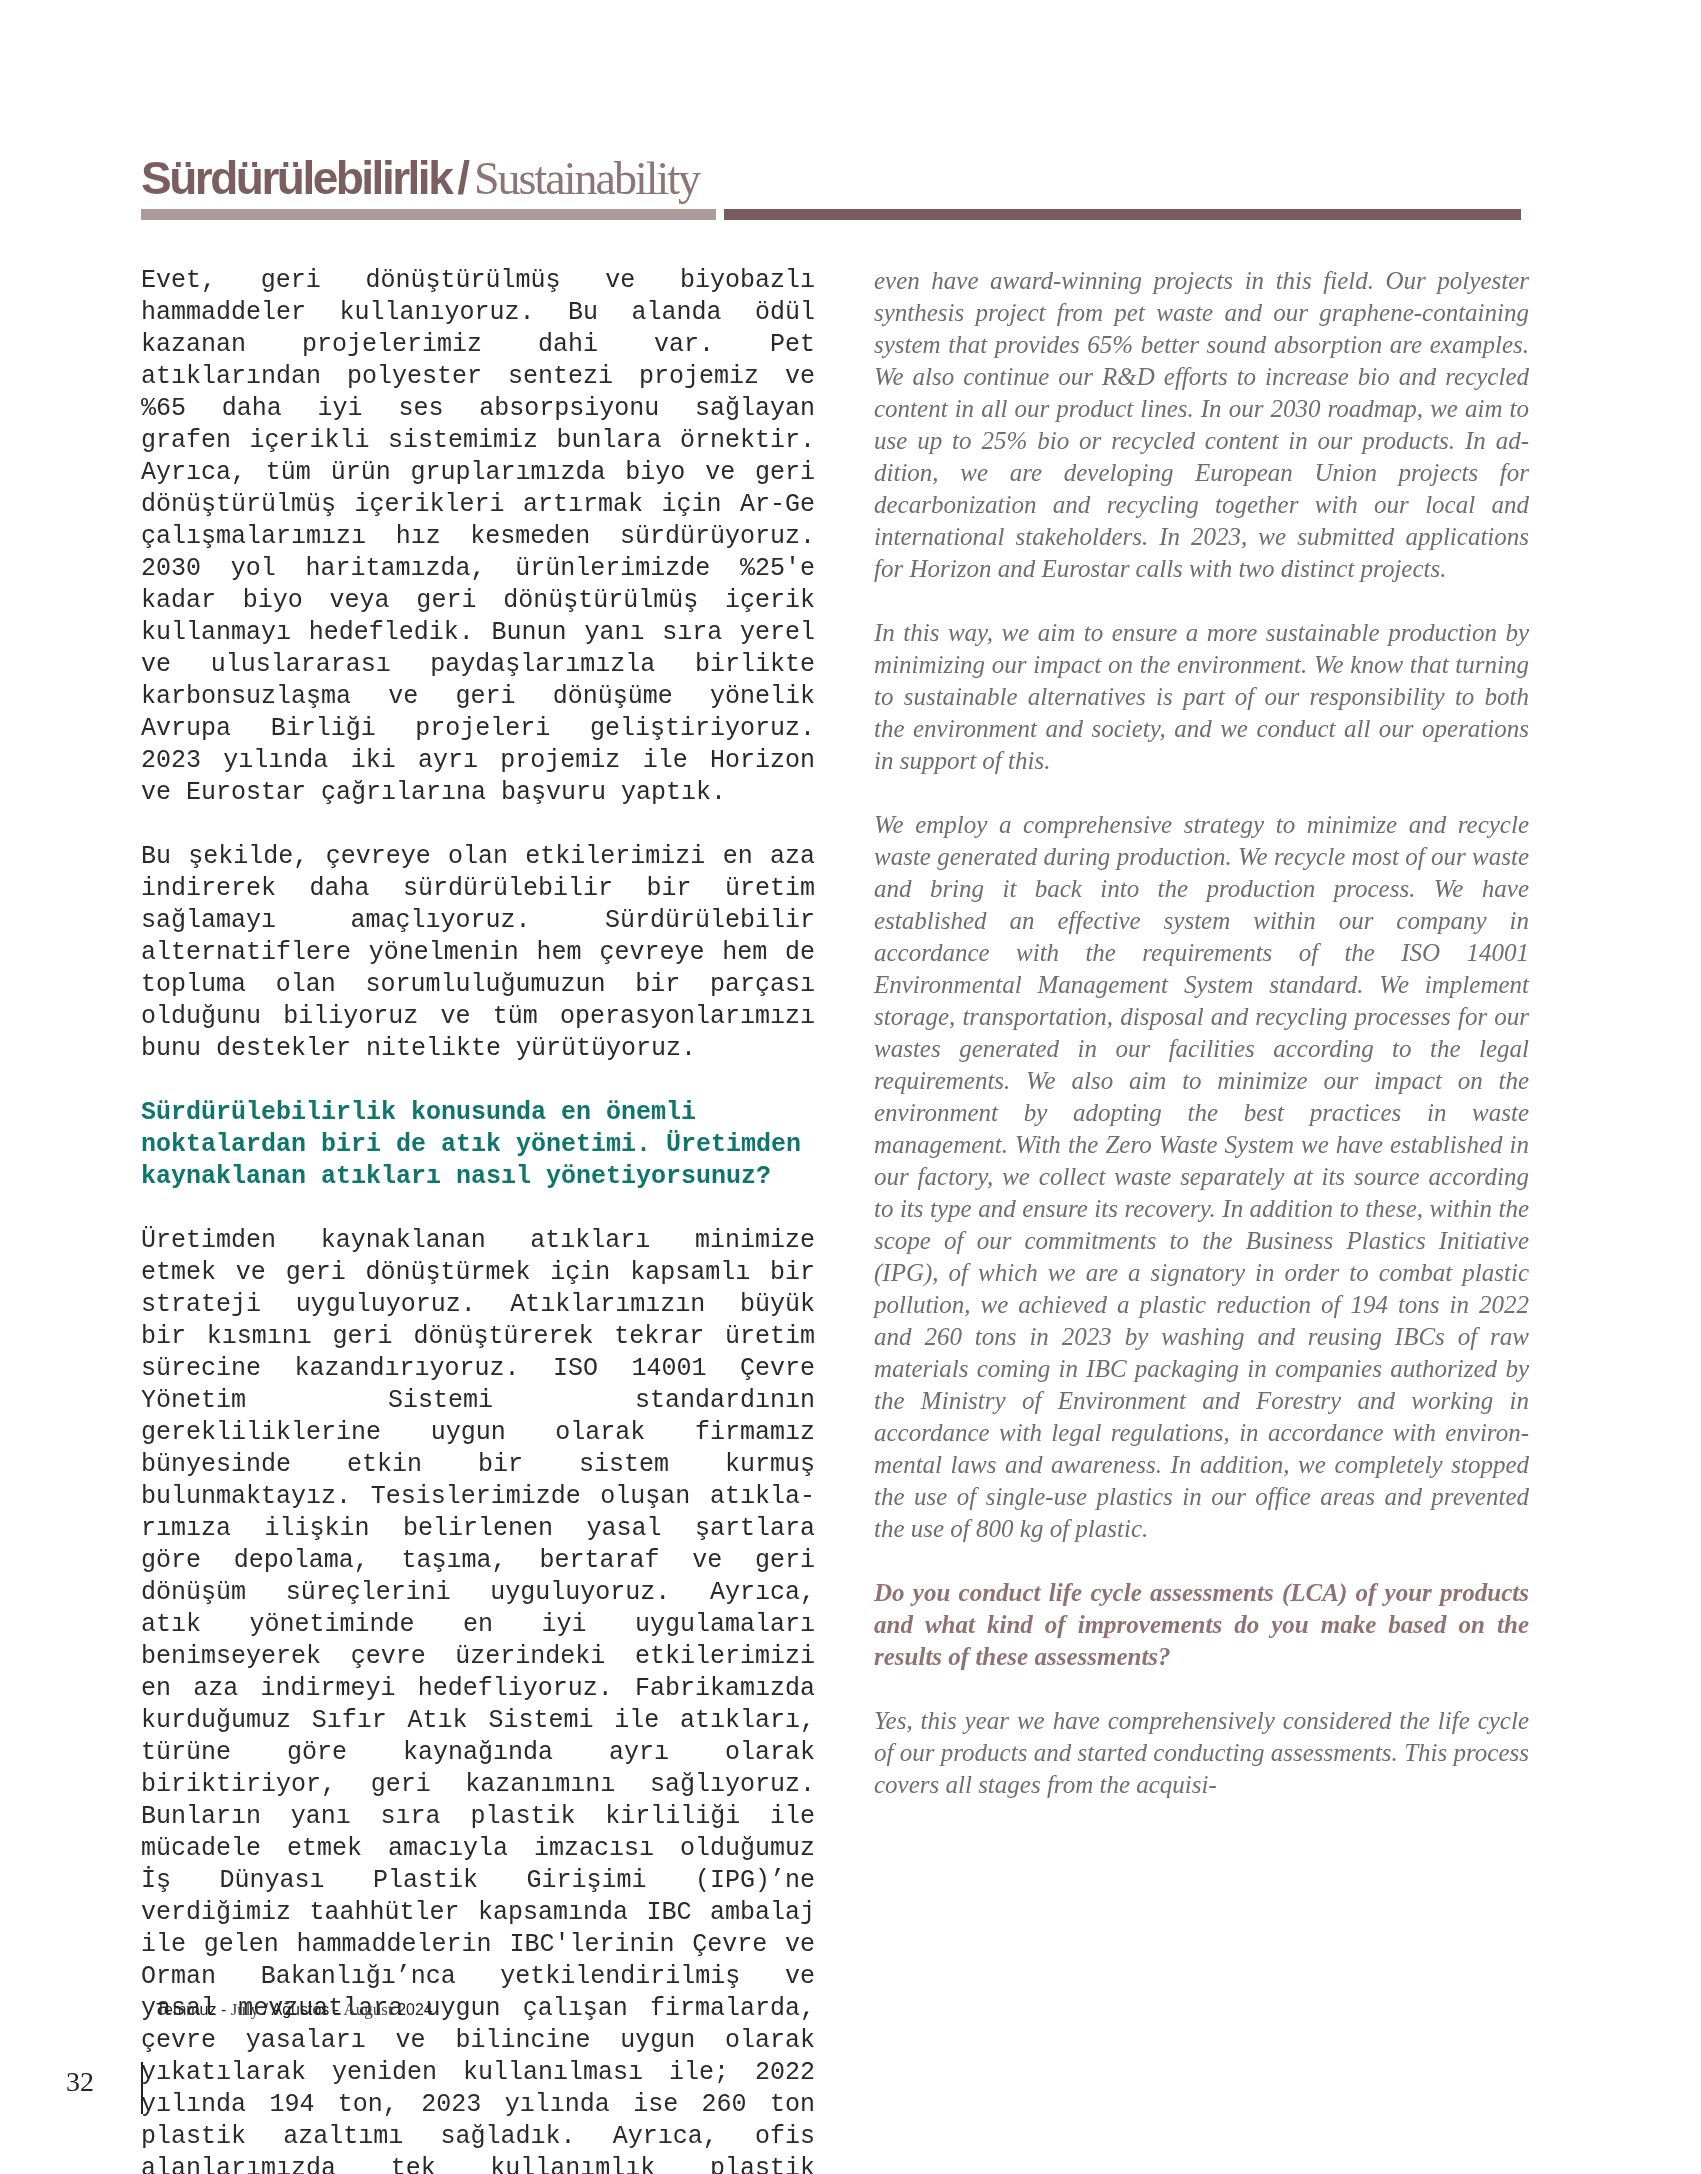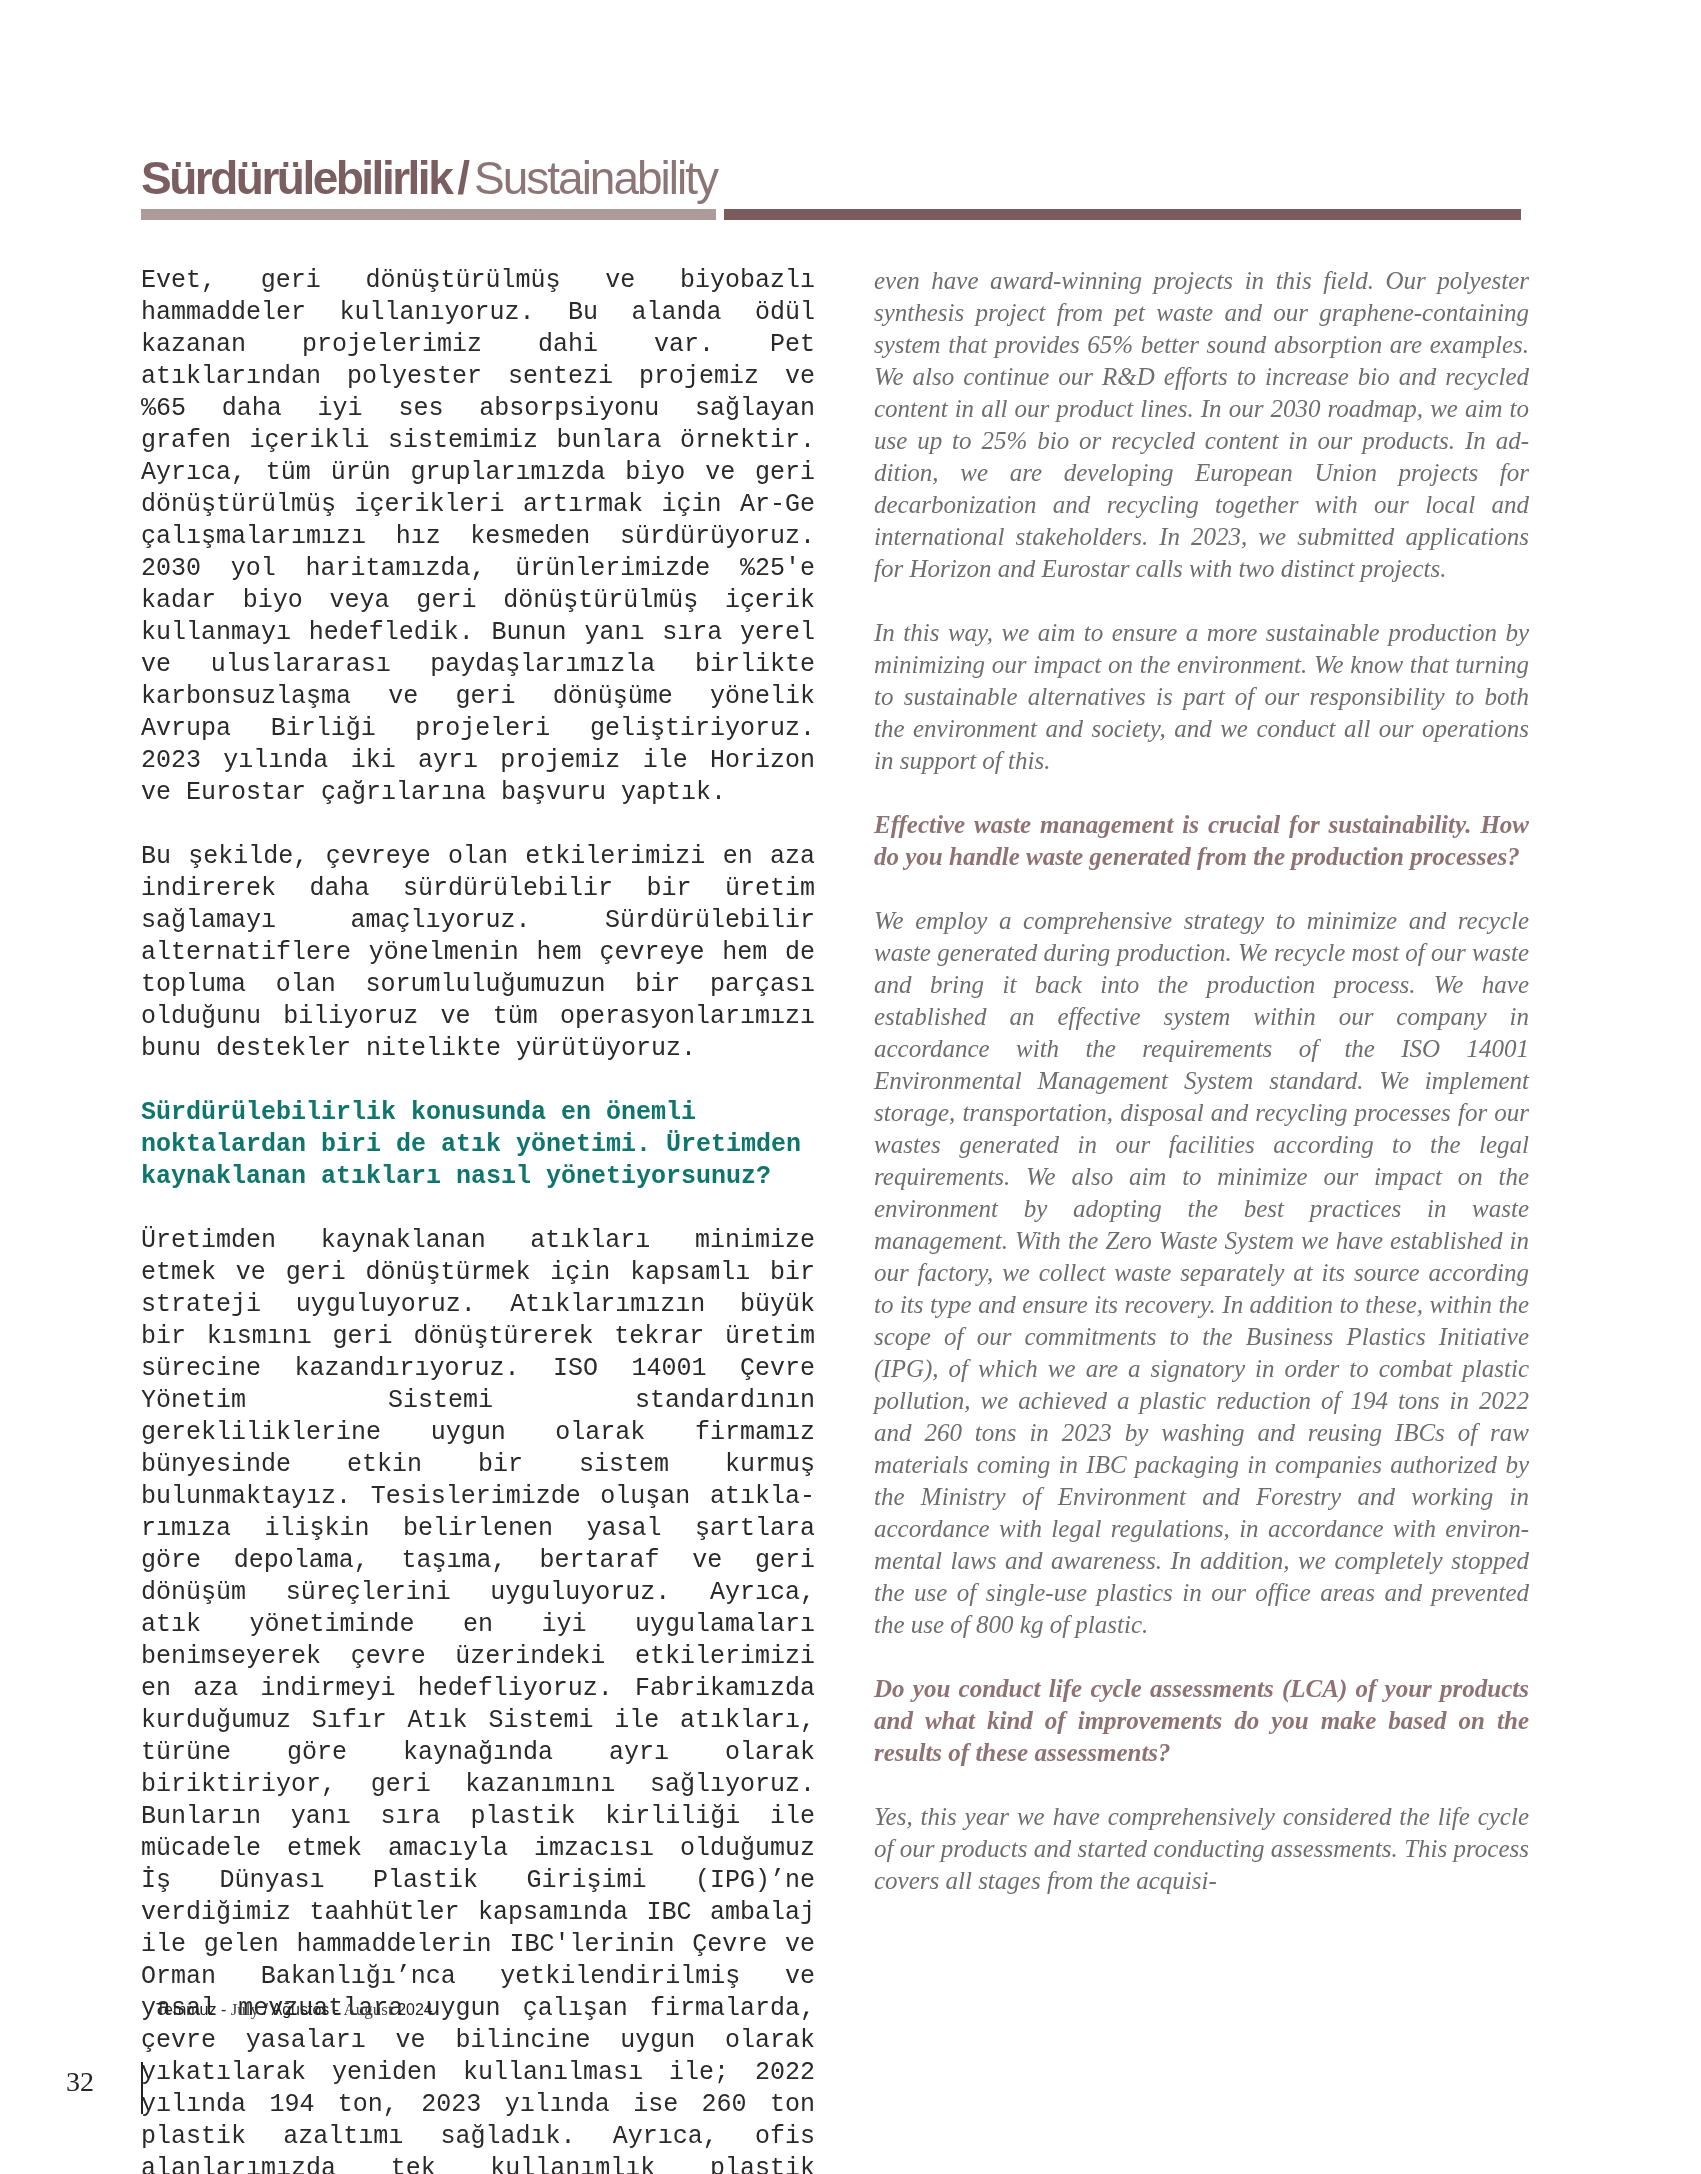--- a/index.html
+++ b/index.html
@@ -7,21 +7,21 @@
   .page { position: absolute; left: 0; top: 0; width: 1701px; height: 2174px; }
 
   .header-title {
     position: absolute; left: 141px; top: 150px;
     font-family: "Liberation Sans", sans-serif;
     font-size: 46px; line-height: 56px; letter-spacing: -2px;
     color: #7a5e60; white-space: nowrap;
   }
   .header-title .tr { font-weight: bold; letter-spacing: -2.5px; }
   .header-title .sep { font-weight: bold; margin: 0 6px; }
-  .header-title .en { font-weight: normal; color: #8c7577; letter-spacing: -2px; }
+  .header-title .en { font-weight: normal; color: #8c7577; letter-spacing: -2px; font-family: Liberation Serif, serif; }
 
   .bar-left { position: absolute; left: 141px; top: 209px; width: 575px; height: 11px; background: #ad9a9b; }
   .bar-right { position: absolute; left: 724px; top: 209px; width: 797px; height: 11px; background: #7a5c5e; }
 
   .col {
     position: absolute; top: 265px;
     font-family: "Liberation Serif", serif;
     font-size: 25px; line-height: 32px;
     text-align: justify; hyphens: manual;
   }
@@ -59,21 +59,20 @@
     <p>Evet, geri dönüştürülmüş ve biyobazlı hammaddeler kullanıyoruz. Bu alanda ödül kazanan projelerimiz dahi var. Pet atıklarından polyester sentezi projemiz ve %65 daha iyi ses absorpsiyonu sağlayan grafen içe­rikli sistemimiz bunlara örnektir. Ayrıca, tüm ürün gruplarımızda biyo ve geri dönüştürülmüş içerikleri artırmak için Ar-Ge çalışmalarımızı hız kesmeden sürdürüyoruz. 2030 yol haritamızda, ürünlerimizde %25'e kadar biyo veya geri dönüştürülmüş içerik kul­lanmayı hedefledik. Bunun yanı sıra yerel ve uluslara­rası paydaşlarımızla birlikte karbonsuzlaşma ve geri dönüşüme yönelik Avrupa Birliği projeleri geliştiriyo­ruz. 2023 yılında iki ayrı projemiz ile Horizon ve Eu­rostar çağrılarına başvuru yaptık.</p>
     <p>Bu şekilde, çevreye olan etkilerimizi en aza indirerek daha sürdürülebilir bir üretim sağlamayı amaçlıyo­ruz. Sürdürülebilir alternatiflere yönelmenin hem çevreye hem de topluma olan sorumluluğumuzun bir parçası olduğunu biliyoruz ve tüm operasyonlarımızı bunu destekler nitelikte yürütüyoruz.</p>
     <p class="q">Sürdürülebilirlik konusunda en önemli noktalardan biri de atık yönetimi. Üretimden kaynaklanan atıkları nasıl yönetiyorsunuz?</p>
     <p>Üretimden kaynaklanan atıkları minimize etmek ve geri dönüştürmek için kapsamlı bir strateji uyguluyo­ruz. Atıklarımızın büyük bir kısmını geri dönüştüre­rek tekrar üretim sürecine kazandırıyoruz. ISO 14001 Çevre Yönetim Sistemi standardının gerekliliklerine uygun olarak firmamız bünyesinde etkin bir sistem kurmuş bulunmaktayız. Tesislerimizde oluşan atıkla­rımıza ilişkin belirlenen yasal şartlara göre depolama, taşıma, bertaraf ve geri dönüşüm süreçlerini uygulu­yoruz. Ayrıca, atık yönetiminde en iyi uygulamaları benimseyerek çevre üzerindeki etkilerimizi en aza indirmeyi hedefliyoruz. Fabrikamızda kurduğumuz Sıfır Atık Sistemi ile atıkları, türüne göre kaynağında ayrı olarak biriktiriyor, geri kazanımını sağlıyoruz. Bunların yanı sıra plastik kirliliği ile mücadele etmek amacıyla imzacısı olduğumuz İş Dünyası Plastik Giri­şimi (IPG)’ne verdiğimiz taahhütler kapsamında IBC ambalaj ile gelen hammaddelerin IBC'lerinin Çevre ve Orman Bakanlığı’nca yetkilendirilmiş ve yasal mevzu­atlara uygun çalışan firmalarda, çevre yasaları ve bi­lincine uygun olarak yıkatılarak yeniden kullanılması ile; 2022 yılında 194 ton, 2023 yılında ise 260 ton plas­tik azaltımı sağladık. Ayrıca, ofis alanlarımızda tek kullanımlık plastik kullanımını tamamen bırakarak 800 kg plastik kullanımını engellemiş olduk.</p>
     <p class="q">Ürünlerinizin yaşam döngüsü değerlendirme­sini (LCA) yapıyor musunuz? Bu değerlendir­melerin sonuçları doğrultusunda ne tür iyileştirmeler yapıyorsunuz?</p>
   </div>
 
   <div class="col col-right">
     <p>even have award-winning projects in this field. Our polyester synthesis project from pet waste and our graphene-containing system that provides 65% better sound absorption are examples. We also continue our R&amp;D efforts to increase bio and recycled content in all our product lines. In our 2030 roadmap, we aim to use up to 25% bio or recycled content in our products. In ad­dition, we are developing European Union projects for decarbonization and recycling together with our local and international stakeholders. In 2023, we submitted applications for Horizon and Eurostar calls with two distinct projects.</p>
     <p>In this way, we aim to ensure a more sustainable produc­tion by minimizing our impact on the environment. We know that turning to sustainable alternatives is part of our responsibility to both the environment and society, and we conduct all our operations in support of this.</p>
-    <p class="q">Effective waste management is crucial for sus­tainability. How do you handle waste generated from the production processes?</p>
     <p>We employ a comprehensive strategy to minimize and recycle waste generated during production. We recycle most of our waste and bring it back into the production process. We have established an effective system with­in our company in accordance with the requirements of the ISO 14001 Environmental Management System standard. We implement storage, transportation, dis­posal and recycling processes for our wastes generated in our facilities according to the legal requirements. We also aim to minimize our impact on the environment by adopting the best practices in waste management. With the Zero Waste System we have established in our fac­tory, we collect waste separately at its source according to its type and ensure its recovery. In addition to these, within the scope of our commitments to the Business Plastics Initiative (IPG), of which we are a signatory in order to combat plastic pollution, we achieved a plastic reduction of 194 tons in 2022 and 260 tons in 2023 by washing and reusing IBCs of raw materials coming in IBC packaging in companies authorized by the Ministry of Environment and Forestry and working in accord­ance with legal regulations, in accordance with environ­mental laws and awareness. In addition, we completely stopped the use of single-use plastics in our office areas and prevented the use of 800 kg of plastic.</p>
     <p class="q">Do you conduct life cycle assessments (LCA) of your products and what kind of improvements do you make based on the results of these assess­ments?</p>
     <p class="no-gap">Yes, this year we have comprehensively considered the life cycle of our products and started conducting assess­ments. This process covers all stages from the acquisi-</p>
   </div>
 
   <div class="footer-num">32</div>
   <div class="footer-line"></div>
   <div class="footer-text">
     <span>Temmuz</span>
     <span>-</span>

